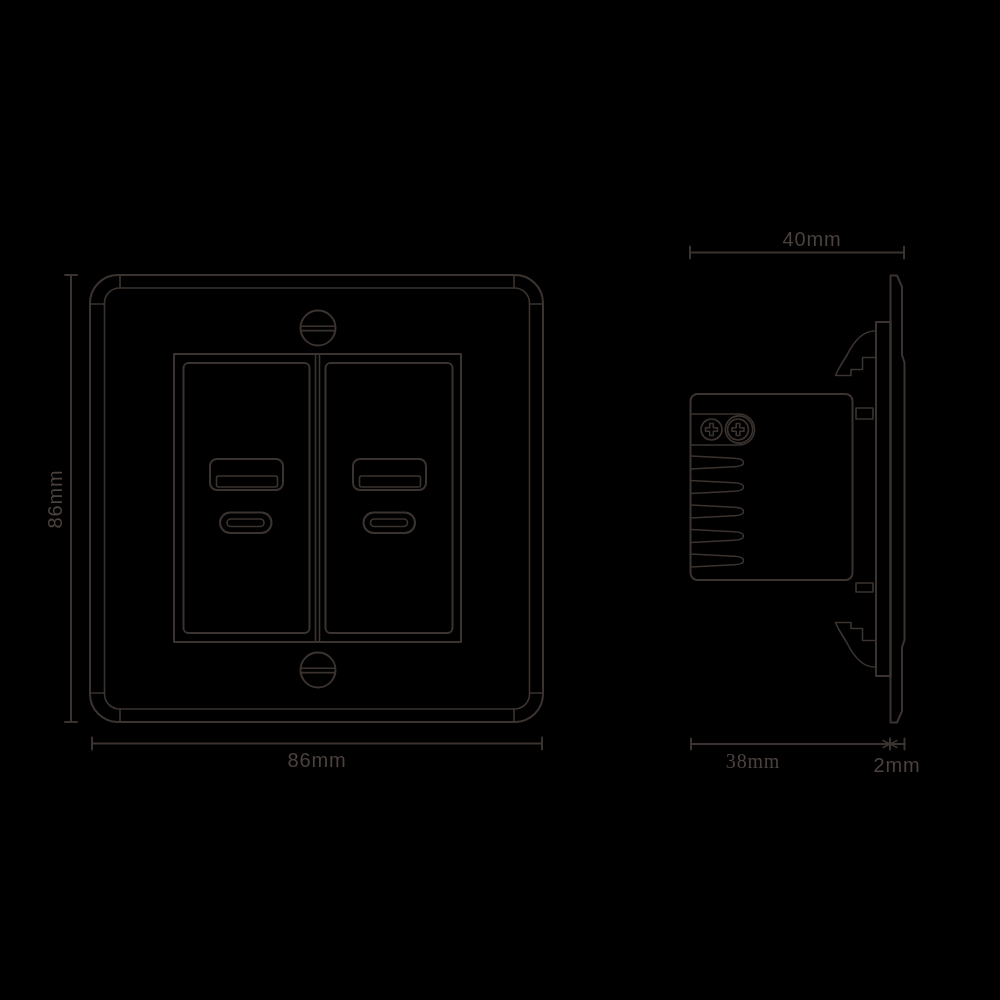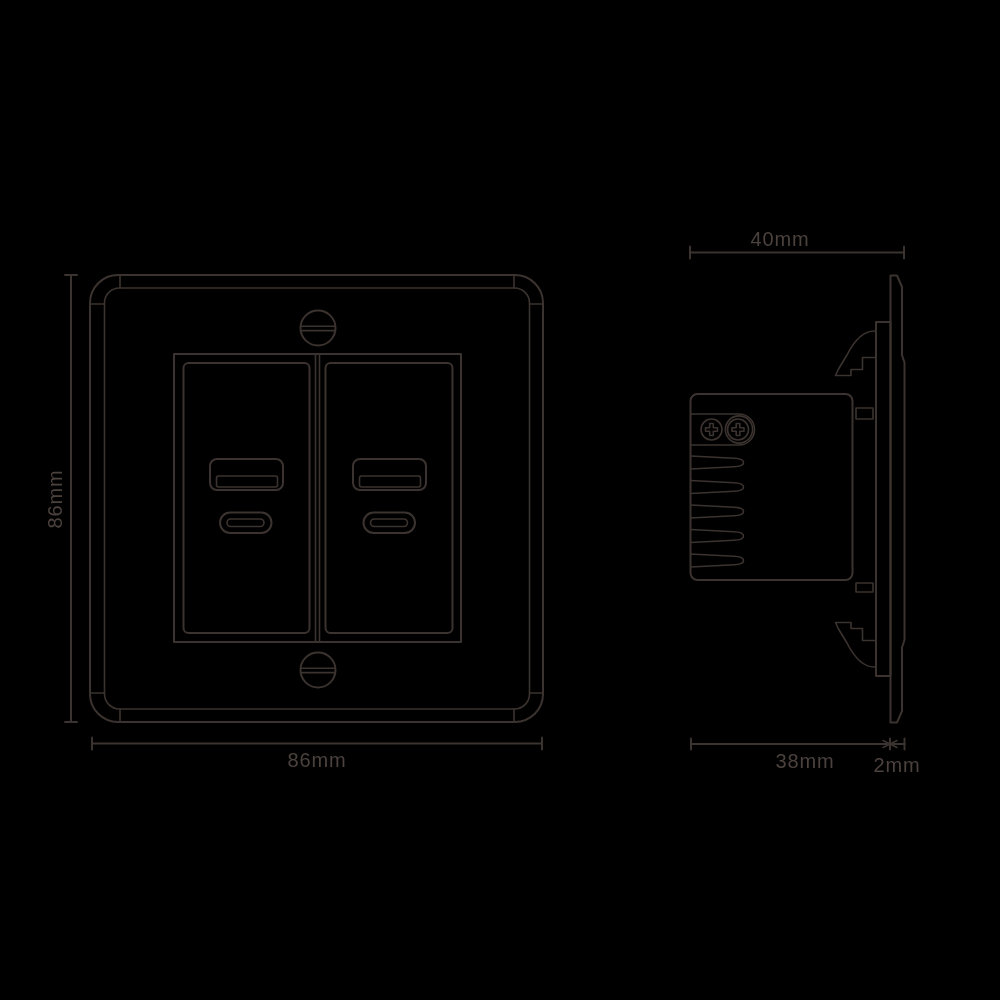--- a/index.html
+++ b/index.html
@@ -164,18 +164,18 @@
         <path class="thin" d="M897,740.5 L890,744 L897,747.5"></path>
       </g>
     </g>
   </svg>
 
   
   <div class="dim-label vertical" style="left:55px;top:499px;">86mm</div>
 
   <div class="dim-label" style="left:317px;top:760px;">86mm</div>
 
-  <div class="dim-label" style="left:780px;top:239px;">40mm</div>
+  <div class="dim-label" style="left:812px;top:239px;">40mm</div>
 
-  <div class="dim-label" style="left:805px;top:761px;">38mm</div>
+  <div class="dim-label" style="left:753px;top:761px;font-family:Liberation Serif, serif;">38mm</div>
 
   <div class="dim-label" style="left:897px;top:765px;">2mm</div>
 </div>
 
 </body></html>

